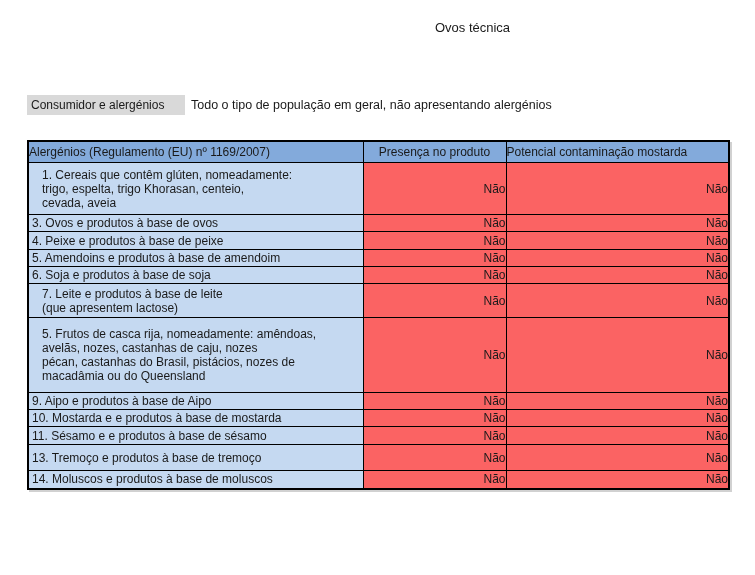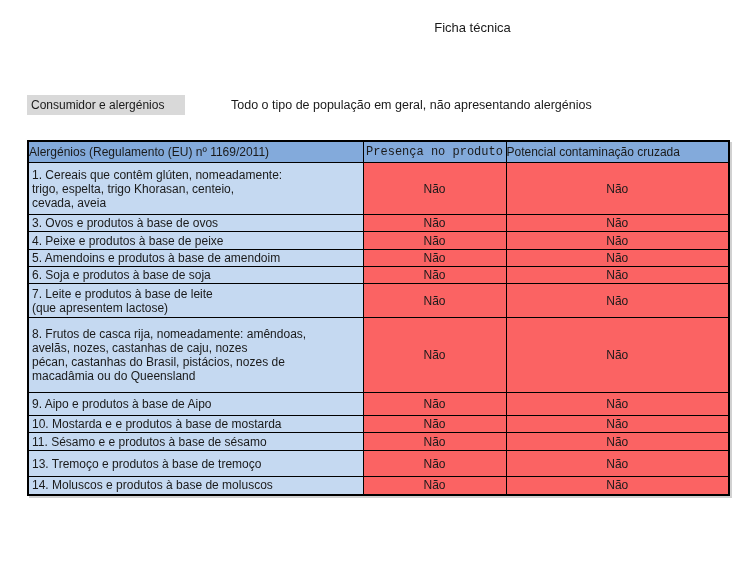--- a/index.html
+++ b/index.html
@@ -12,76 +12,76 @@
   }
   html,body{margin:0;padding:0;background:#fff;}
   #page{
     position:relative;width:755px;height:575px;background:#ffffff;
     font-family:"Liberation Sans","DejaVu Sans",sans-serif;color:var(--text);
     overflow:hidden;
   }
   .title-block{position:absolute;left:190px;right:0;top:20px;text-align:center;}
   .title-line1{font-size:13px;line-height:16px;}
   .title-line2{font-size:13px;line-height:16px;margin-top:4px;}
-  .section-row{position:absolute;left:27px;top:95px;display:flex;align-items:flex-start;gap:40px;}
+  .section-row{position:absolute;left:27px;top:95px;display:flex;align-items:flex-start;}
   .section-label{
     background:var(--label_bg);width:154px;height:20px;line-height:20px;
     padding-left:4px;font-size:12px;flex:0 0 auto;
   }
   .section-desc{font-size:12.5px;line-height:20px;margin-left:6px;white-space:nowrap;}
   table.allergens{
     position:absolute;left:27px;top:140px;width:701px;
     border-collapse:collapse;table-layout:fixed;
     box-shadow:2px 2px 0 rgba(0,0,0,0.18);
   }
   table.allergens col.c1{width:335px;}
   table.allergens col.c2{width:143px;}
   table.allergens col.c3{width:223px;}
   table.allergens th,table.allergens td{
     border:1px solid var(--border);font-weight:normal;font-size:12px;
     padding:0;overflow:hidden;
   }
   table.allergens{border:2px solid var(--border);}
   thead th{background:var(--header_bg);height:20px;}
   th.h1,th.h3{text-align:left;padding-left:3px;}
-  th.h2{text-align:center;font-family:Liberation Mono, monospace;}
+  th.h2{text-align:center;}
   td.allergen{background:var(--cell_bg);text-align:left;vertical-align:middle;}
   td.allergen .lines{padding:1px 3px;}
   td.allergen .lines.multi{
     display:flex;flex-direction:column;justify-content:space-between;height:100%;
-    box-sizing:border-box;padding:2px 3px;
+    box-sizing:border-box;padding:2px 13px;
   }
   td.allergen .lines div{line-height:14px;white-space:nowrap;}
-  td.value{background:var(--value_bg);text-align:center;vertical-align:middle;}
+  td.value{background:var(--value_bg);text-align:right;vertical-align:middle;}
 </style>
 </head>
 <body>
 
 <div id="page">
 
   <div class="title-block">
-    <div class="title-line1">Ficha técnica</div>
+    <div class="title-line1">Ovos técnica</div>
   </div>
 
   <div class="section-row">
     <div class="section-label">Consumidor e alergénios</div>
     <div class="section-desc">Todo o tipo de população em geral, não apresentando alergénios</div>
   </div>
 
   <table class="allergens">
     <colgroup>
         <col class="c1">
         <col class="c2">
         <col class="c3">
       </colgroup>
     <thead>
       <tr>
-        <th class="h1">Alergénios (Regulamento (EU) nº 1169/2011)</th>
+        <th class="h1">Alergénios (Regulamento (EU) nº 1169/2007)</th>
         <th class="h2">Presença no produto</th>
-        <th class="h3">Potencial contaminação cruzada</th>
+        <th class="h3">Potencial contaminação mostarda</th>
       </tr>
     </thead>
     <tbody id="rows">
     <tr style="height: 52px;">
       <td class="allergen">
             <div class="lines multi">
               <div>1. Cereais que contêm glúten, nomeadamente:</div>
               <div>trigo, espelta, trigo Khorasan, centeio,</div>
               <div>cevada, aveia</div>
             </div>
@@ -138,31 +138,31 @@
               <div>(que apresentem lactose)</div>
             </div>
           </td>
       <td class="value presence">Não</td>
       <td class="value cross">Não</td>
     </tr>
 
     <tr style="height: 75px;">
       <td class="allergen">
             <div class="lines multi">
-              <div>8. Frutos de casca rija, nomeadamente: amêndoas,</div>
+              <div>5. Frutos de casca rija, nomeadamente: amêndoas,</div>
               <div>avelãs, nozes, castanhas de caju, nozes</div>
               <div>pécan, castanhas do Brasil, pistácios, nozes de</div>
               <div>macadâmia ou do Queensland</div>
             </div>
           </td>
       <td class="value presence">Não</td>
       <td class="value cross">Não</td>
     </tr>
 
-    <tr style="height: 23px;">
+    <tr style="height: 17px;">
       <td class="allergen">
             <div class="lines">
               <div>9. Aipo e produtos à base de Aipo</div>
             </div>
           </td>
       <td class="value presence">Não</td>
       <td class="value cross">Não</td>
     </tr>
 
     <tr style="height: 17px;">

